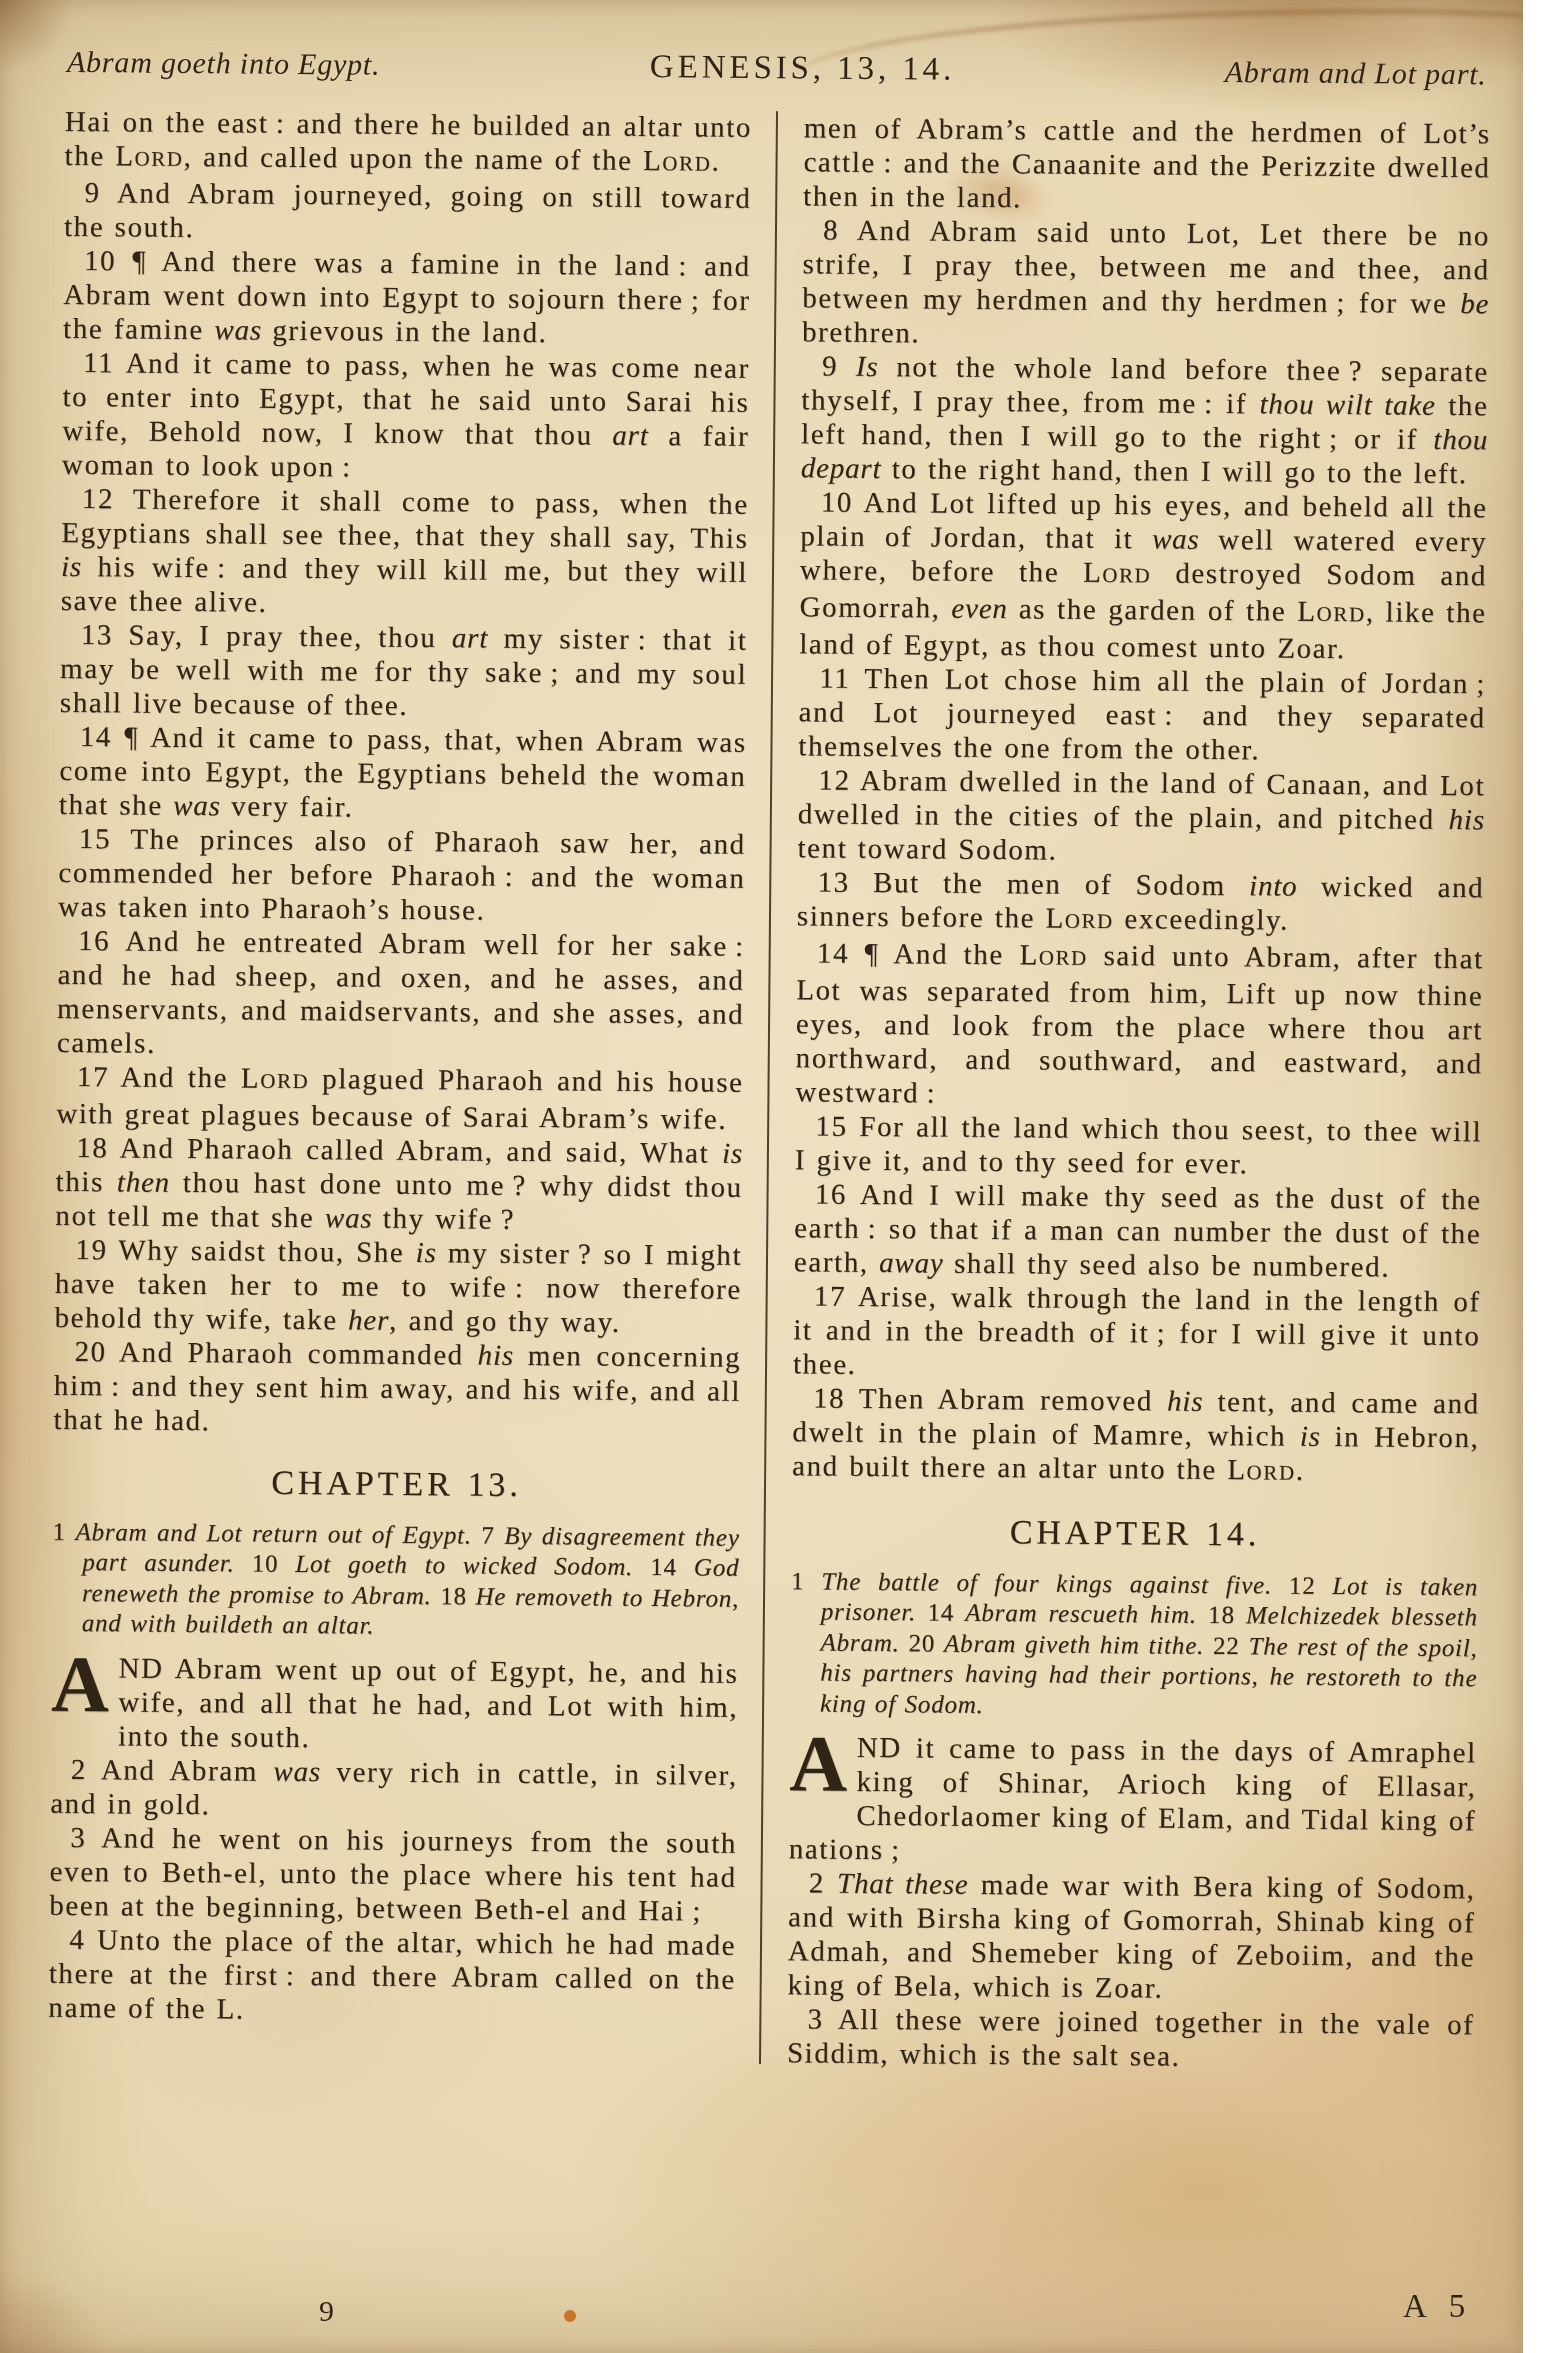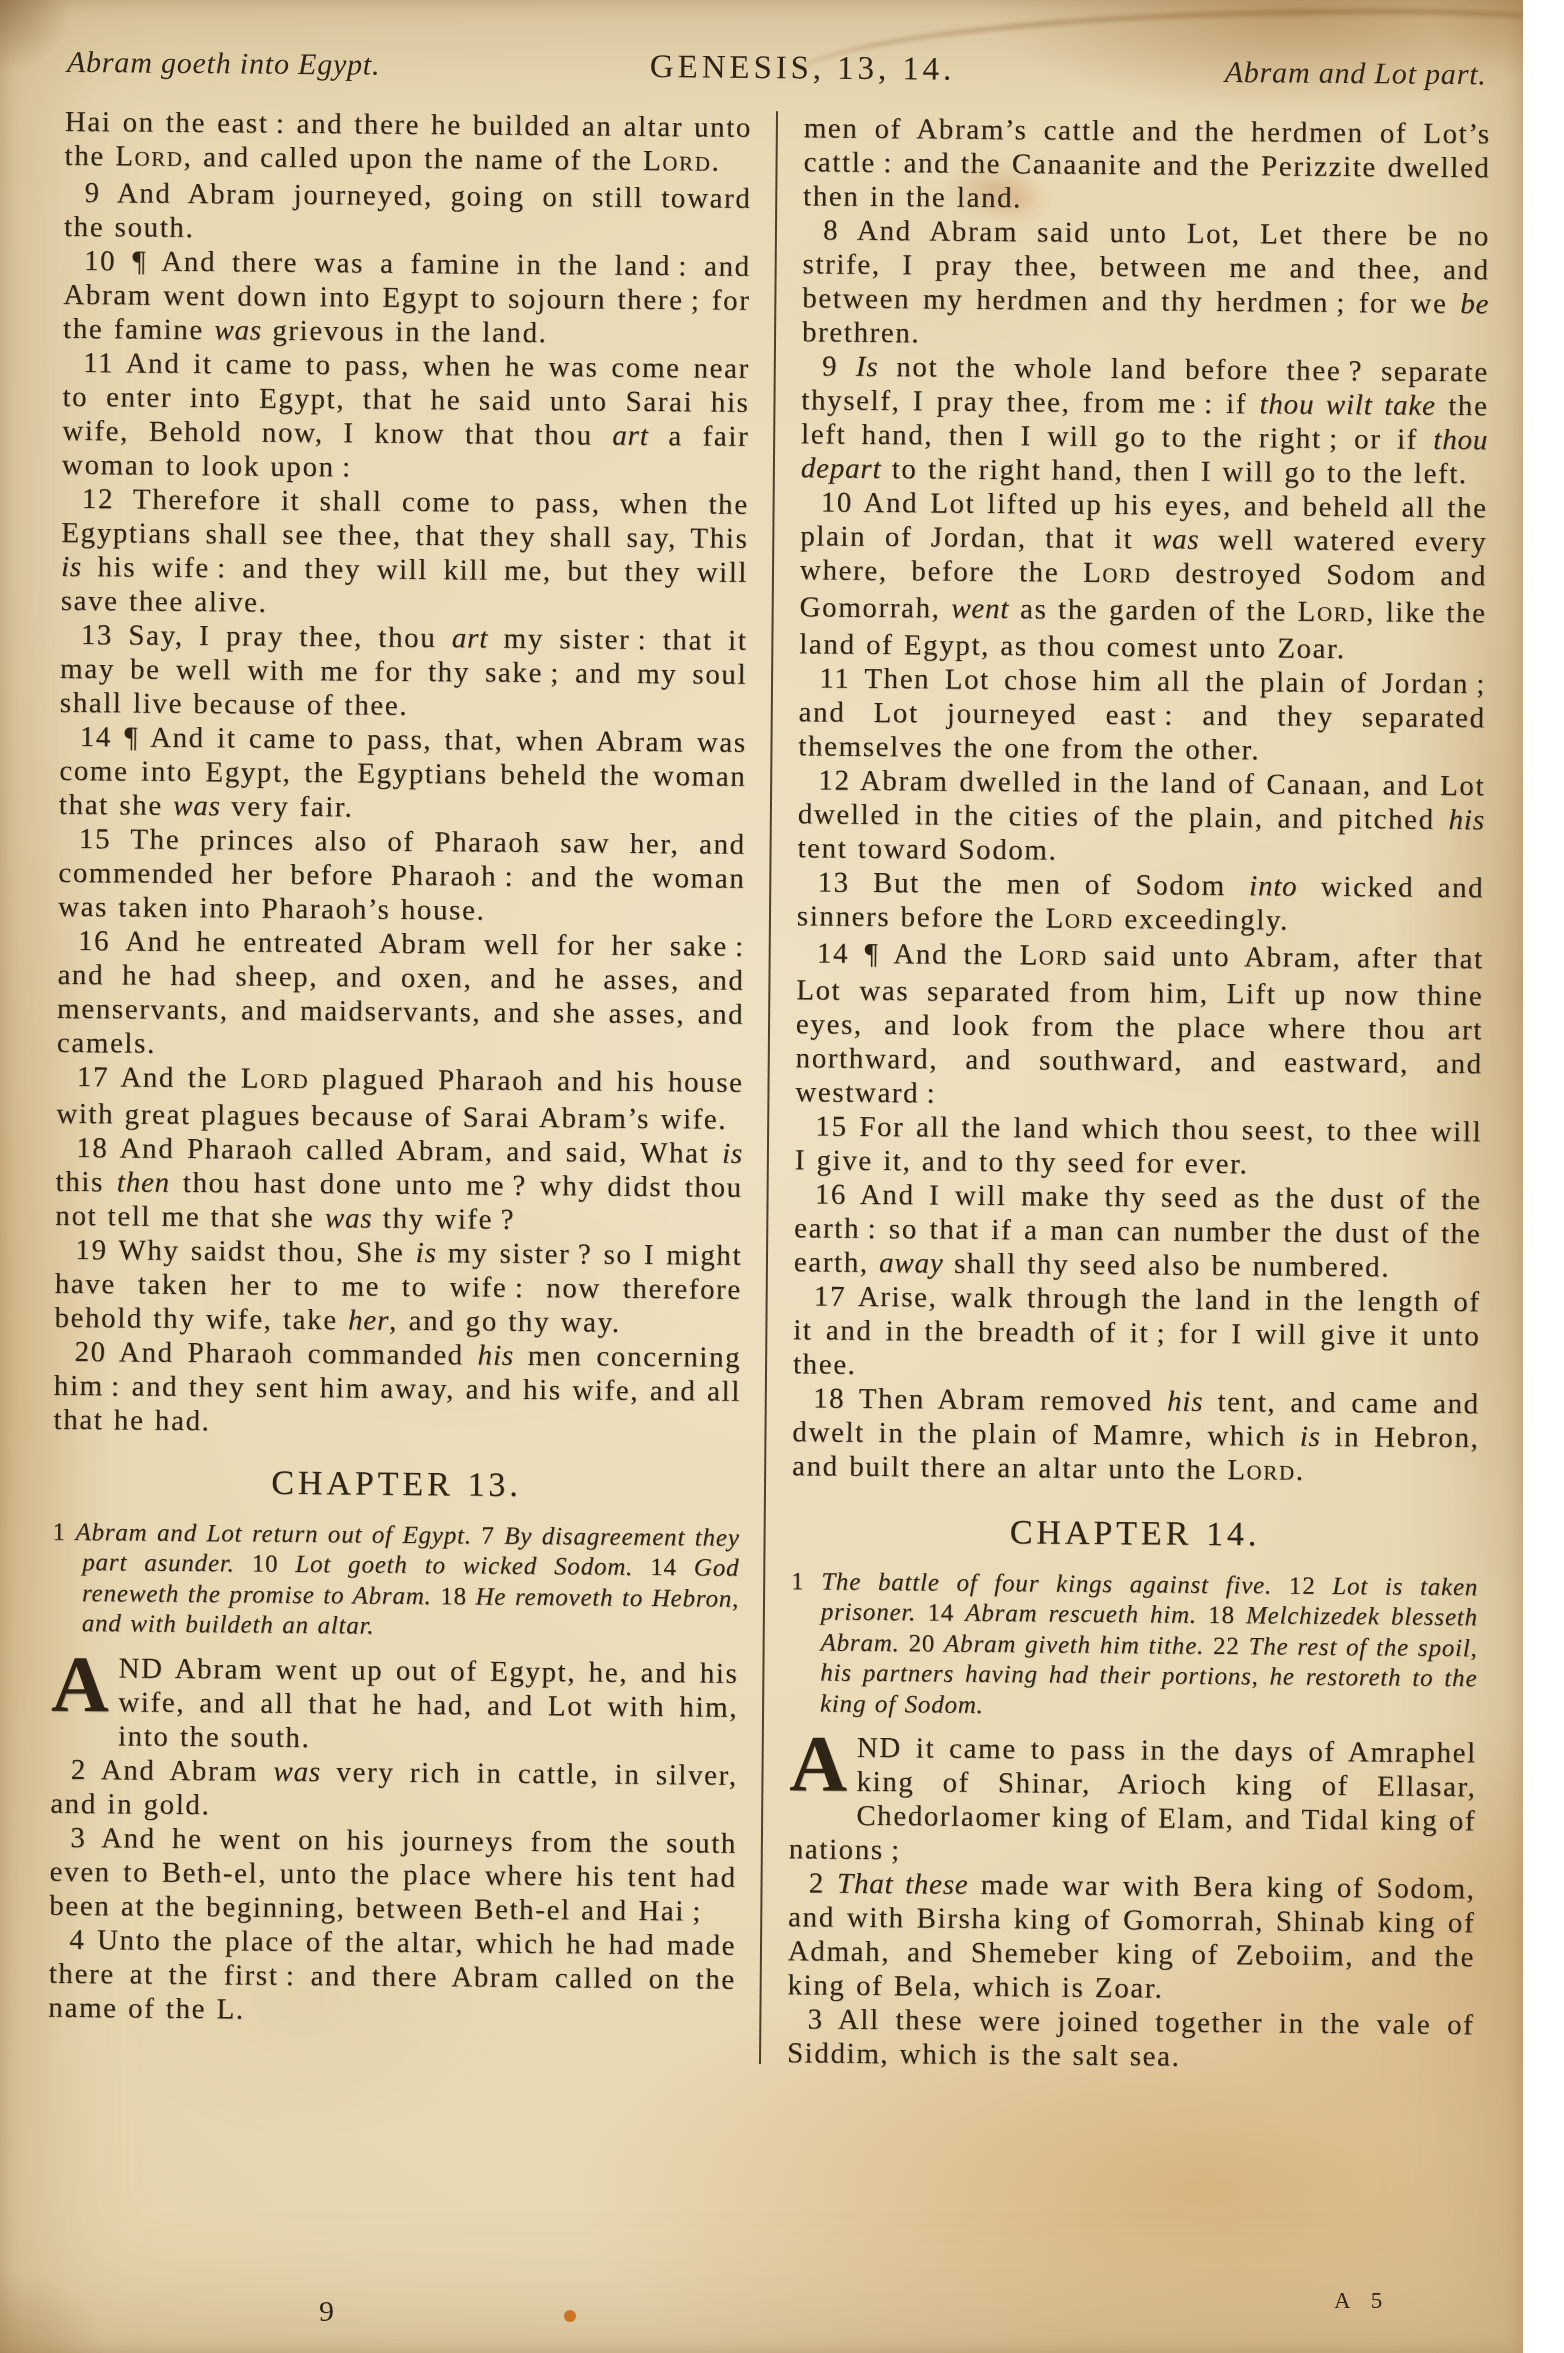--- a/index.html
+++ b/index.html
@@ -36,21 +36,21 @@
   .col p.cont{text-indent:0;}
   .col p.ch{font-size:34px;letter-spacing:3.9px;text-align:center;text-indent:0;margin:28px 0 19px;}
   .col p.sum{font-size:25px;line-height:30.5px;padding-left:30px;text-indent:-30px;margin:0 0 11px;letter-spacing:0.8px;}
   .col p.drop{text-indent:0;}
   .dropcap{float:left;font-size:80px;line-height:63px;height:66px;padding:3.1px 7.8px 0 0;font-weight:700;
            text-shadow:0.8px 0.8px 0.8px rgba(47,36,21,.35);}
   .sc{font-size:.72em;letter-spacing:.08em;}
   i{letter-spacing:0.8px;}
   .footer{position:absolute;top:2288px;left:0;width:1565px;height:55px;z-index:2;}
   .pageno{position:absolute;left:319px;top:6.3px;font-size:30px;}
-  .sig{position:absolute;left:1334px;top:0;font-size:23px;letter-spacing:7.8px;}
+  .sig{position:absolute;left:1403px;top:0;font-size:33px;letter-spacing:7.8px;}
   .top-arc{position:absolute;top:9.4px;left:790px;width:790px;height:102px;
            border-top:5.5px solid rgba(124,76,30,.38);
            border-top-left-radius:90% 86px;border-top-right-radius:30% 20.3px;
            filter:blur(2.3px);z-index:1;pointer-events:none;}
   .stain-dot{position:absolute;left:564px;top:2310px;width:11.7px;height:11.7px;border-radius:50%;
              background:var(--stain,#c96a18);opacity:.9;z-index:3;}
   .mottle{position:absolute;inset:0;z-index:1;pointer-events:none;opacity:.5;
     background-image:
       radial-gradient(235px 156px at 62% 12%, rgba(160,120,60,.10), transparent 70%),
       radial-gradient(391px 203px at 30% 55%, rgba(150,110,55,.08), transparent 70%),
@@ -91,21 +91,21 @@
           <p class="v drop"><span class="dropcap">A</span>ND Abram went up out of Egypt, he, and his wife, and all that he had, and Lot with him, into the south.</p>
           <p class="v">2 And Abram <i>was</i> very rich in cattle, in silver, and in gold.</p>
           <p class="v">3 And he went on his journeys from the south even to Beth-el, unto the place where his tent had been at the beginning, between Beth-el and Hai ;</p>
           <p class="v">4 Unto the place of the altar, which he had made there at the first : and there Abram called on the name of the L.</p>
         </div>
       <div class="divider"></div>
       <div class="col" id="col-right">
           <p class="cont">men of Abram’s cattle and the herdmen of Lot’s cattle : and the Canaanite and the Perizzite dwelled then in the land.</p>
           <p class="v">8 And Abram said unto Lot, Let there be no strife, I pray thee, between me and thee, and between my herdmen and thy herdmen ; for we <i>be</i> brethren.</p>
           <p class="v">9 <i>Is</i> not the whole land before thee ? separate thyself, I pray thee, from me : if <i>thou wilt take</i> the left hand, then I will go to the right ; or if <i>thou depart</i> to the right hand, then I will go to the left.</p>
-          <p class="v">10 And Lot lifted up his eyes, and beheld all the plain of Jordan, that it <i>was</i> well watered every where, before the L<span class="sc">ORD</span> destroyed Sodom and Gomorrah, <i>went</i> as the garden of the L<span class="sc">ORD</span>, like the land of Egypt, as thou comest unto Zoar.</p>
+          <p class="v">10 And Lot lifted up his eyes, and beheld all the plain of Jordan, that it <i>was</i> well watered every where, before the L<span class="sc">ORD</span> destroyed Sodom and Gomorrah, <i>even</i> as the garden of the L<span class="sc">ORD</span>, like the land of Egypt, as thou comest unto Zoar.</p>
           <p class="v">11 Then Lot chose him all the plain of Jordan ; and Lot journeyed east : and they separated themselves the one from the other.</p>
           <p class="v">12 Abram dwelled in the land of Canaan, and Lot dwelled in the cities of the plain, and pitched <i>his</i> tent toward Sodom.</p>
           <p class="v">13 But the men of Sodom <i>into</i> wicked and sinners before the L<span class="sc">ORD</span> exceedingly.</p>
           <p class="v">14 ¶ And the L<span class="sc">ORD</span> said unto Abram, after that Lot was separated from him, Lift up now thine eyes, and look from the place where thou art northward, and southward, and eastward, and westward :</p>
           <p class="v">15 For all the land which thou seest, to thee will I give it, and to thy seed for ever.</p>
           <p class="v">16 And I will make thy seed as the dust of the earth : so that if a man can number the dust of the earth, <i>away</i> shall thy seed also be numbered.</p>
           <p class="v">17 Arise, walk through the land in the length of it and in the breadth of it ; for I will give it unto thee.</p>
           <p class="v">18 Then Abram removed <i>his</i> tent, and came and dwelt in the plain of Mamre, which <i>is</i> in Hebron, and built there an altar unto the L<span class="sc">ORD</span>.</p>
           <p class="ch">CHAPTER 14.</p>
           <p class="sum">1 <i>The battle of four kings against five.</i> 12 <i>Lot is taken prisoner.</i> 14 <i>Abram rescueth him.</i> 18 <i>Melchizedek blesseth Abram.</i> 20 <i>Abram giveth him tithe.</i> 22 <i>The rest of the spoil, his partners having had their portions, he restoreth to the king of Sodom.</i></p>

